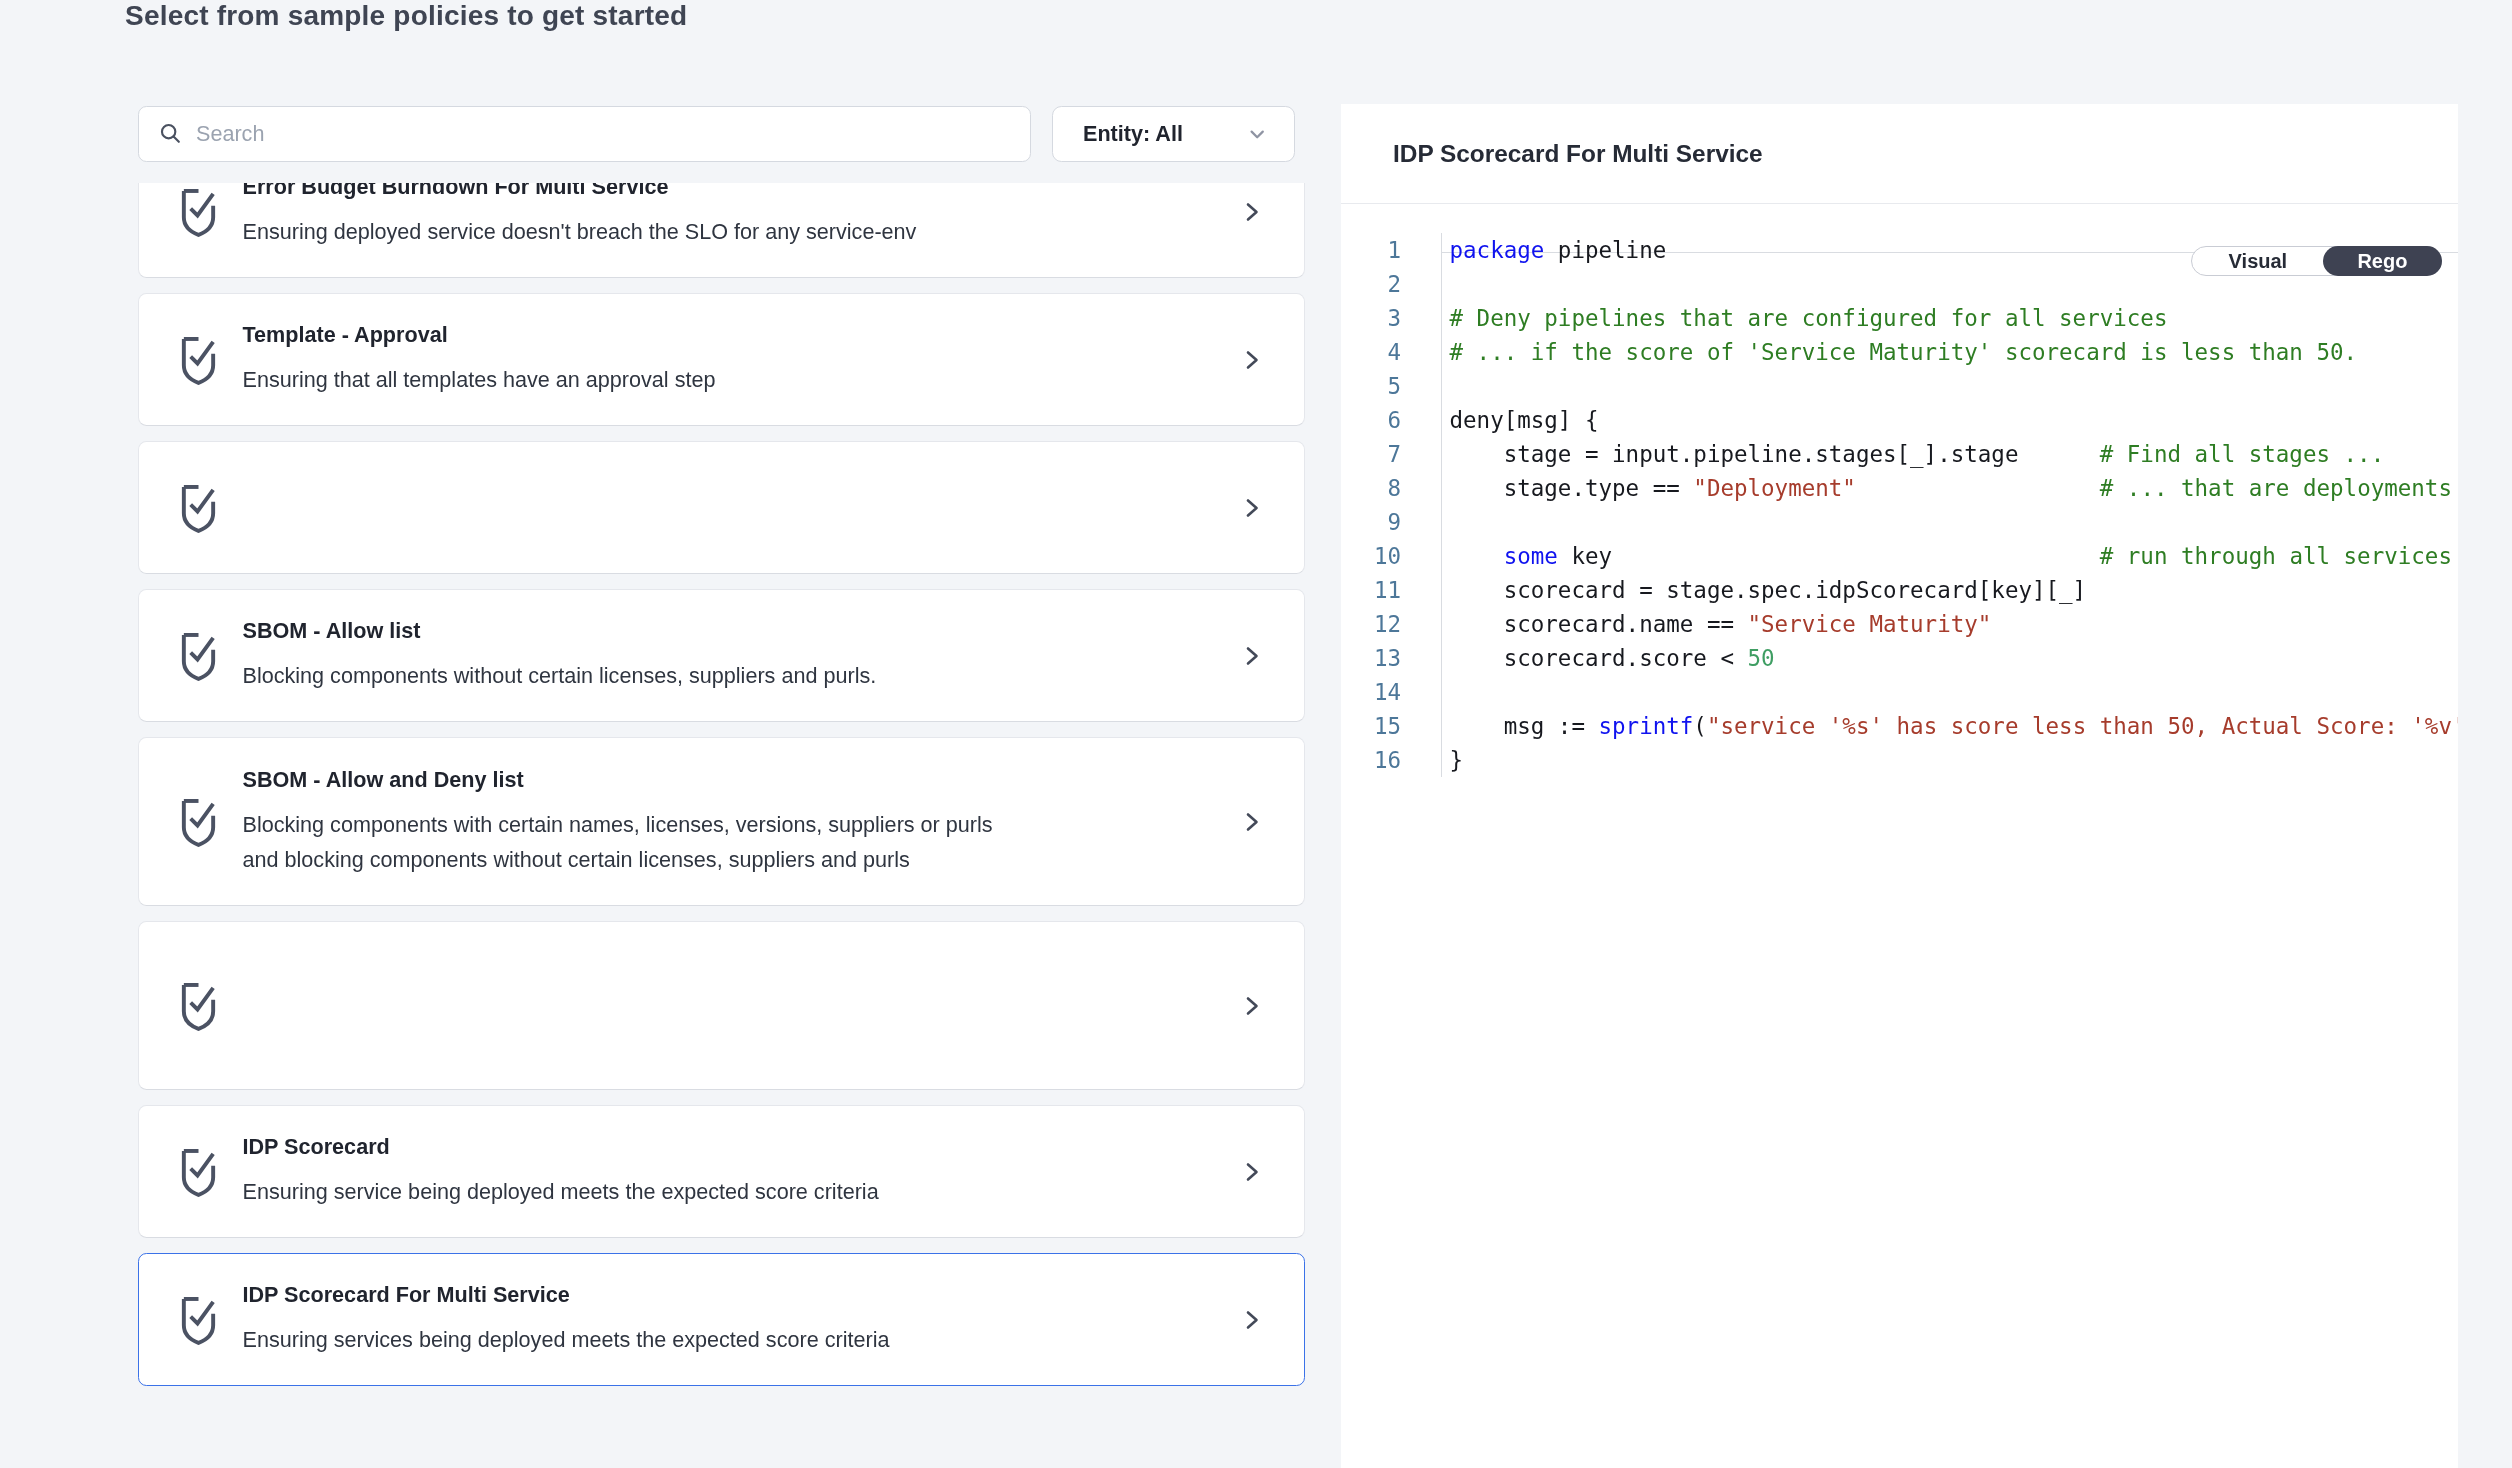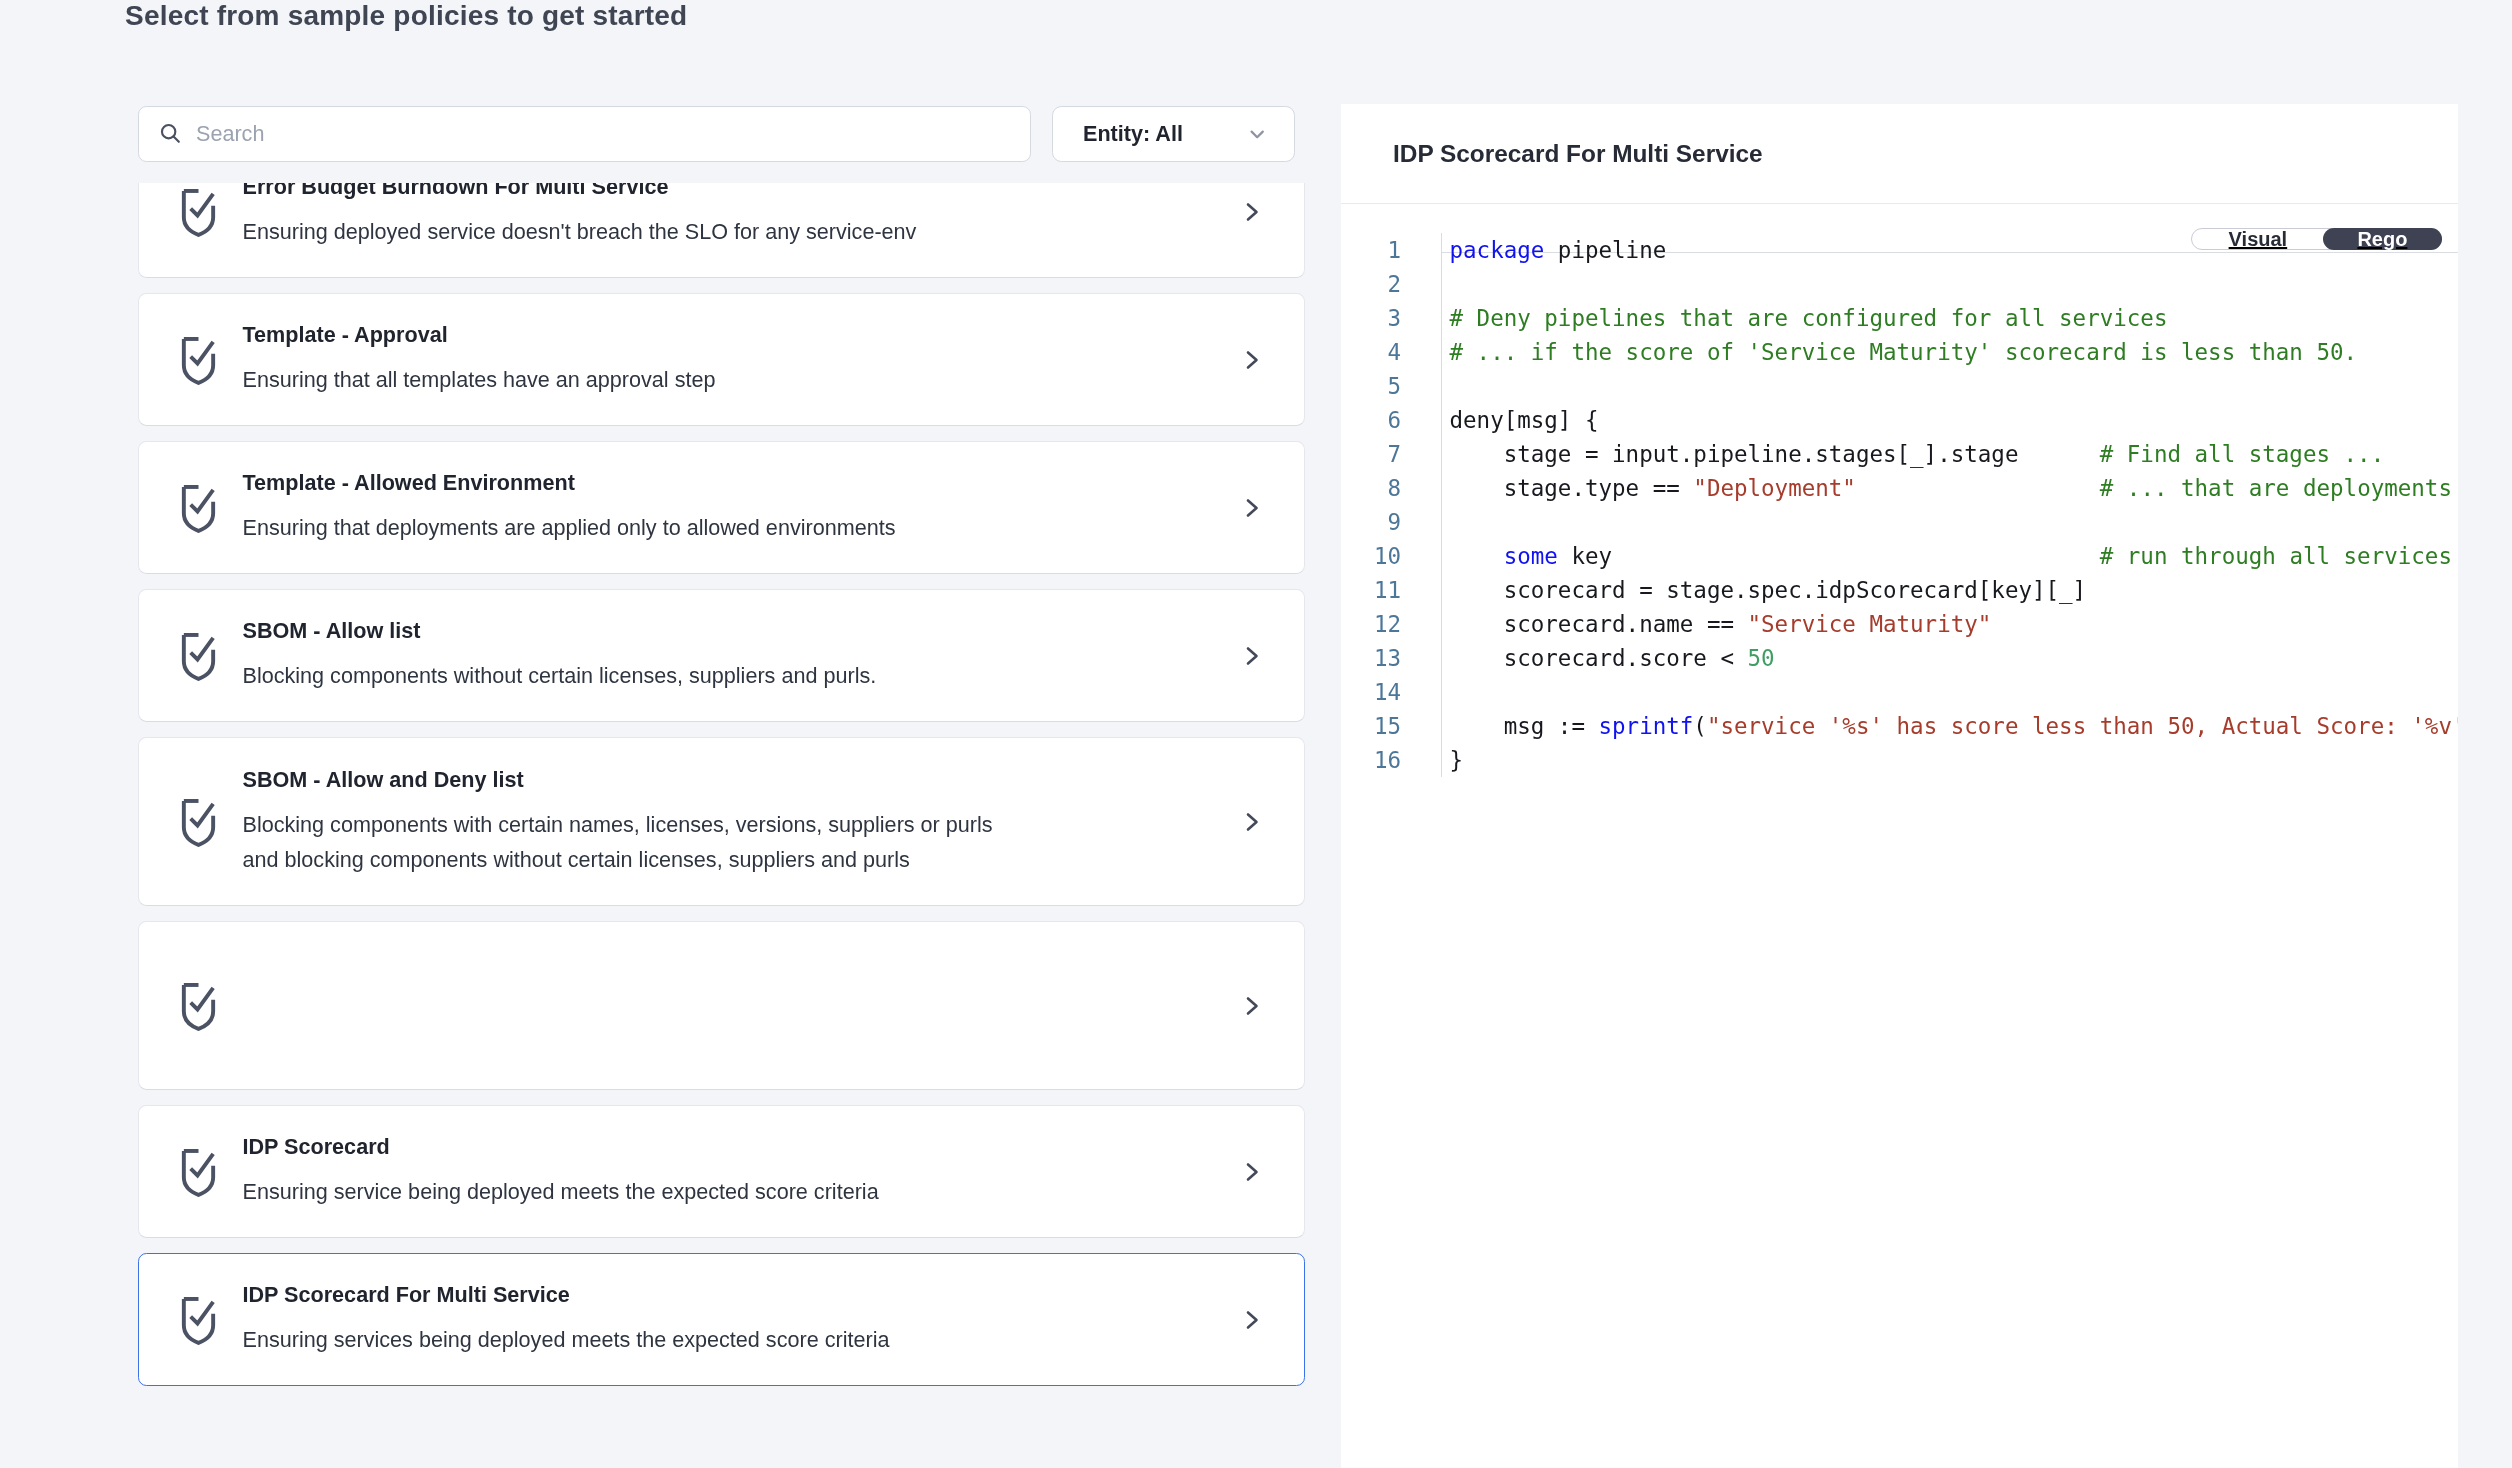--- a/index.html
+++ b/index.html
@@ -66,23 +66,23 @@
     display:flex; align-items:center; padding-left:52px;
     border-bottom:0.9px solid #e8eaee;
   }
   .preview-title { font-size:24.4px; font-weight:bold; color:#262b36; }
 
   .code-topline {
     position:absolute; left:101px; right:0; top:148px; height:0;
     border-top:0.9px solid #d9dce1;
   }
   .mode-toggle {
-    position:absolute; left:850px; top:124px; width:251px; height:22px;
+    position:absolute; left:850px; top:142px; width:251px; height:30px;
     background:#ffffff; border:0.9px solid #c9ccd4; border-radius:18px;
-    display:flex; z-index:5;text-decoration:underline;
+    display:flex; z-index:5;
   }
   .mode-toggle .opt {
     flex:1; display:flex; align-items:center; justify-content:center;
     font-size:20px; font-weight:700; color:#262b36; cursor:pointer;
   }
   .mode-toggle .opt.active {
     background:#3e4252; color:#ffffff; border-radius:17px; margin:-0.9px; flex:0 0 119px;
   }
 
   .code-area {
@@ -166,24 +166,20 @@
           </span>
         </div>
         <div class="policy-card">
           <span class="icon-wrap">
             <svg width="43" height="53" viewBox="0 0 44 54" fill="none">
   <path d="M7 6 H22" stroke="#4b5263" stroke-width="4"></path>
   <path d="M7 6 V33 C7 42 14 48 22 51 C30 48 37 42 37 33 V21" stroke="#4b5263" stroke-width="4" fill="none"></path>
   <path d="M14 24 L21 31 L37 9" stroke="#4b5263" stroke-width="4" fill="none"></path>
 </svg>
           </span>
-          <span class="txt">
-            <div class="card-title">Template - Allowed Environment</div>
-            <div class="card-desc">Ensuring that deployments are applied only to allowed environments</div>
-          </span>
           <span class="chev">
             <svg width="28" height="30" viewBox="0 0 28 28" fill="none">
   <path d="M10 6.5 L18.5 14 L10 21.5" stroke="#434958" stroke-width="2.6" stroke-linecap="round" stroke-linejoin="round"></path>
 </svg>
           </span>
         </div>
         <div class="policy-card">
           <span class="icon-wrap">
             <svg width="43" height="53" viewBox="0 0 44 54" fill="none">
   <path d="M7 6 H22" stroke="#4b5263" stroke-width="4"></path>

